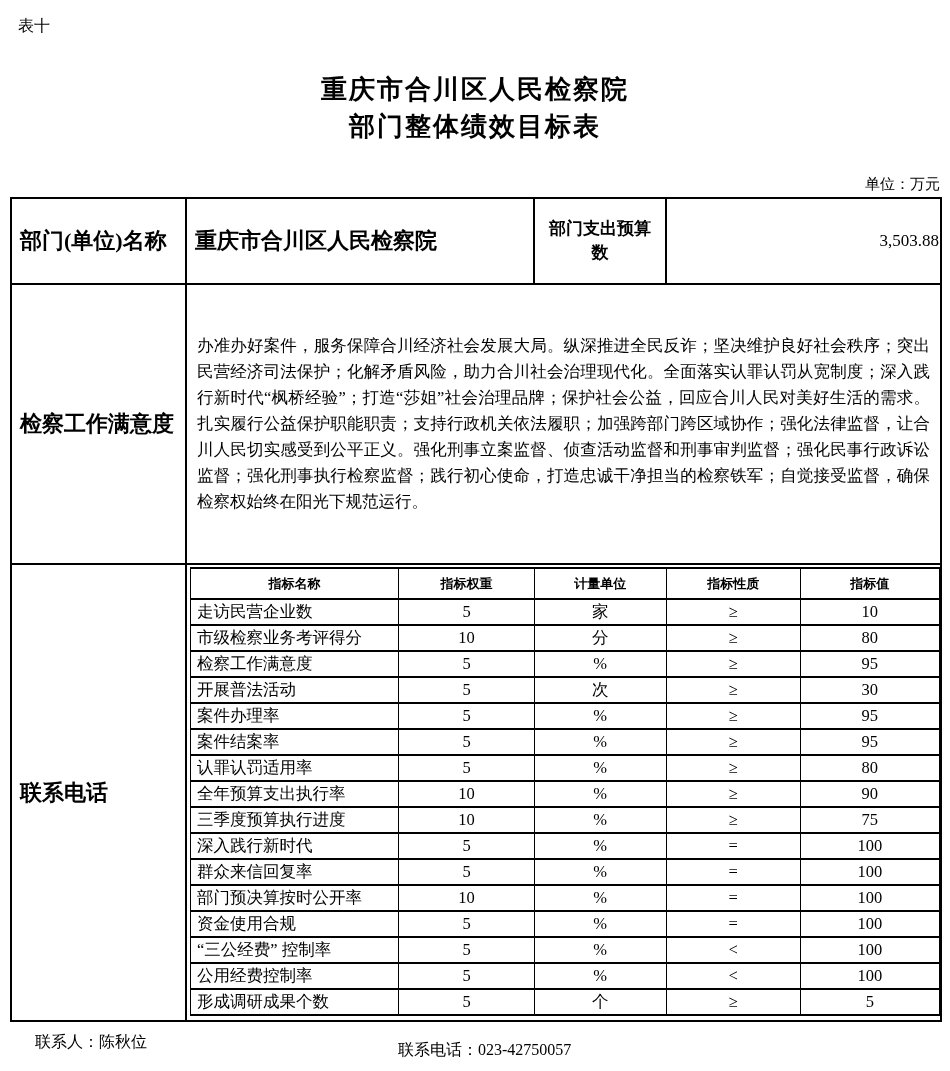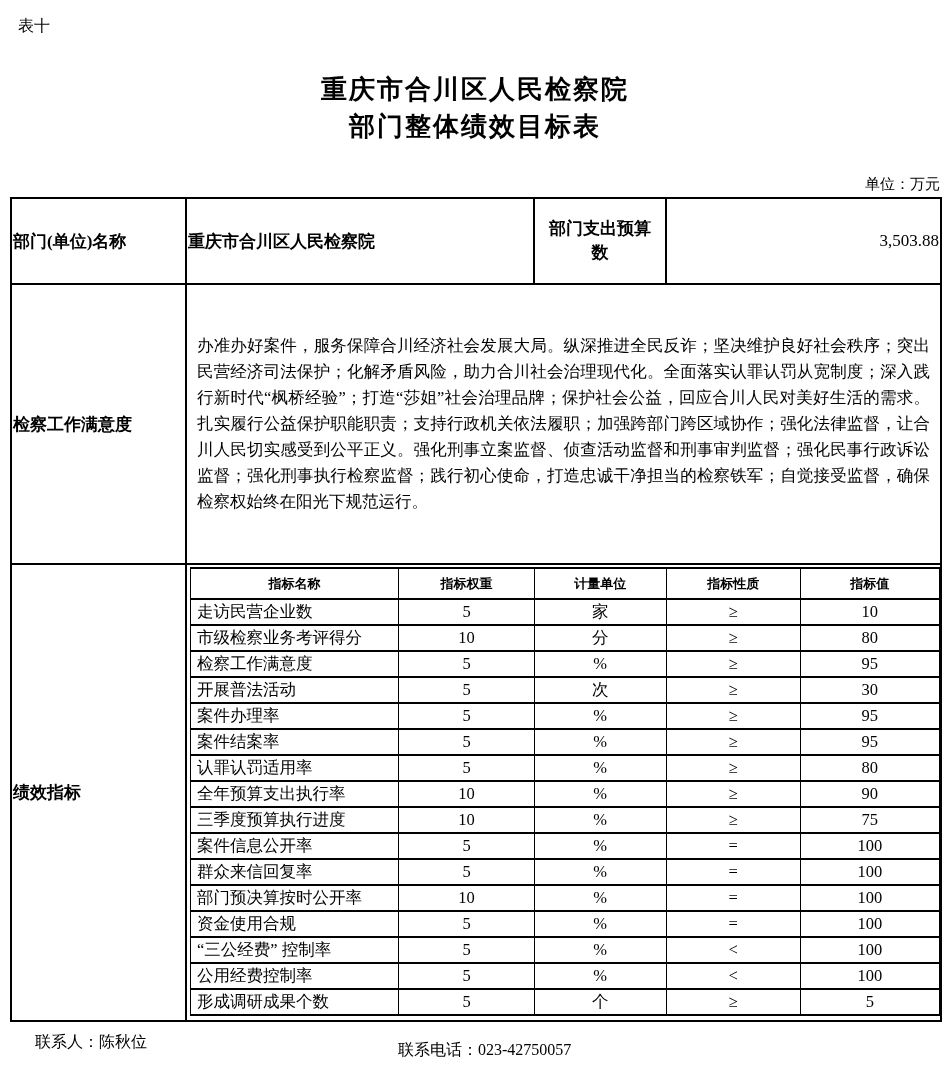--- a/index.html
+++ b/index.html
@@ -33,21 +33,21 @@
     table-layout:fixed;
     width:930px;
     margin-left:10px;
   }
   table.outer > tbody > tr > td { border:2px solid #000; vertical-align:middle; box-sizing:border-box; }
 
   .row-info > td { height:56px; }
   .row-goal > td { height:280px; }
 
   .b { font-weight:bold; }
-  .lpad { padding-left:1px; font-size:17px;border-radius:10px; }
+  .lpad { padding-left:8px; font-size:22px;border-radius:10px; }
   td.budget-label { text-align:center; padding:18px 12px; font-size:17px; line-height:24px; }
   td.budget-value { text-align:right; font-size:17px;margin-top:20px; }
 
   td.goal-text {
     padding:10px 10px;
     font-size:16.5px;
     line-height:26px;
     text-align:justify;
     vertical-align:middle;
   }
@@ -101,21 +101,21 @@
         <td class="b lpad">部门(单位)名称</td>
         <td class="b lpad">重庆市合川区人民检察院</td>
         <td class="b budget-label">部门支出预算数</td>
         <td class="budget-value">3,503.88</td>
       </tr>
       <tr class="row-goal">
         <td class="b lpad">检察工作满意度</td>
         <td colspan="3" class="goal-text">办准办好案件，服务保障合川经济社会发展大局。纵深推进全民反诈；坚决维护良好社会秩序；突出民营经济司法保护；化解矛盾风险，助力合川社会治理现代化。全面落实认罪认罚从宽制度；深入践行新时代“枫桥经验”；打造“莎姐”社会治理品牌；保护社会公益，回应合川人民对美好生活的需求。扎实履行公益保护职能职责；支持行政机关依法履职；加强跨部门跨区域协作；强化法律监督，让合川人民切实感受到公平正义。强化刑事立案监督、侦查活动监督和刑事审判监督；强化民事行政诉讼监督；强化刑事执行检察监督；践行初心使命，打造忠诚干净担当的检察铁军；自觉接受监督，确保检察权始终在阳光下规范运行。</td>
       </tr>
       <tr class="row-indicators">
-        <td class="b lpad">绩效指标</td>
+        <td class="b lpad">联系电话</td>
         <td colspan="3" class="nested-wrap">
           <table class="nested">
             <colgroup>
               <col style="width:27.8%">
                 <col style="width:18.1%">
                 <col style="width:17.6%">
                 <col style="width:17.9%">
                 <col style="width:18.6%">
             </colgroup>
             <thead>
@@ -185,21 +185,21 @@
     <td>90</td>
   </tr>
                 <tr>
     <td class="name">三季度预算执行进度</td>
     <td>10</td>
     <td>%</td>
     <td>≥</td>
     <td>75</td>
   </tr>
                 <tr>
-    <td class="name">案件信息公开率</td>
+    <td class="name">深入践行新时代</td>
     <td>5</td>
     <td>%</td>
     <td>=</td>
     <td>100</td>
   </tr>
                 <tr>
     <td class="name">群众来信回复率</td>
     <td>5</td>
     <td>%</td>
     <td>=</td>

